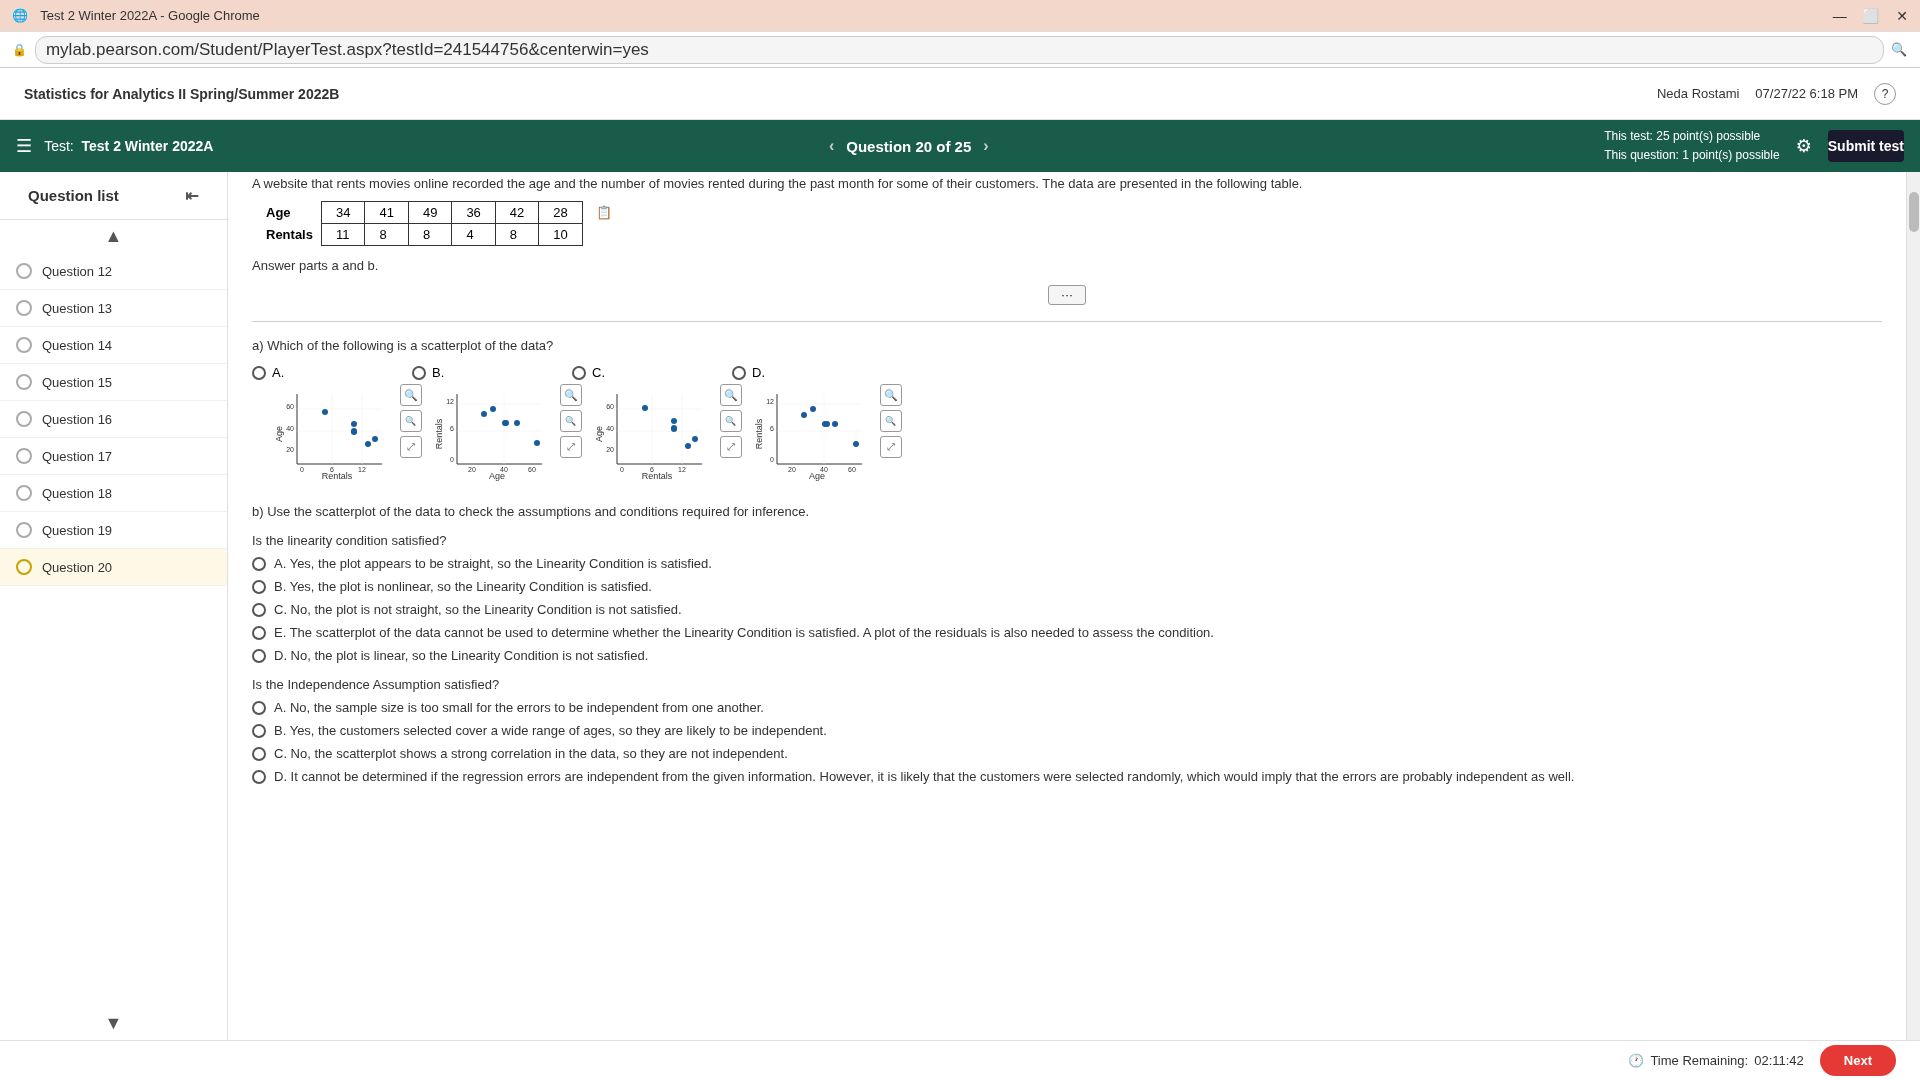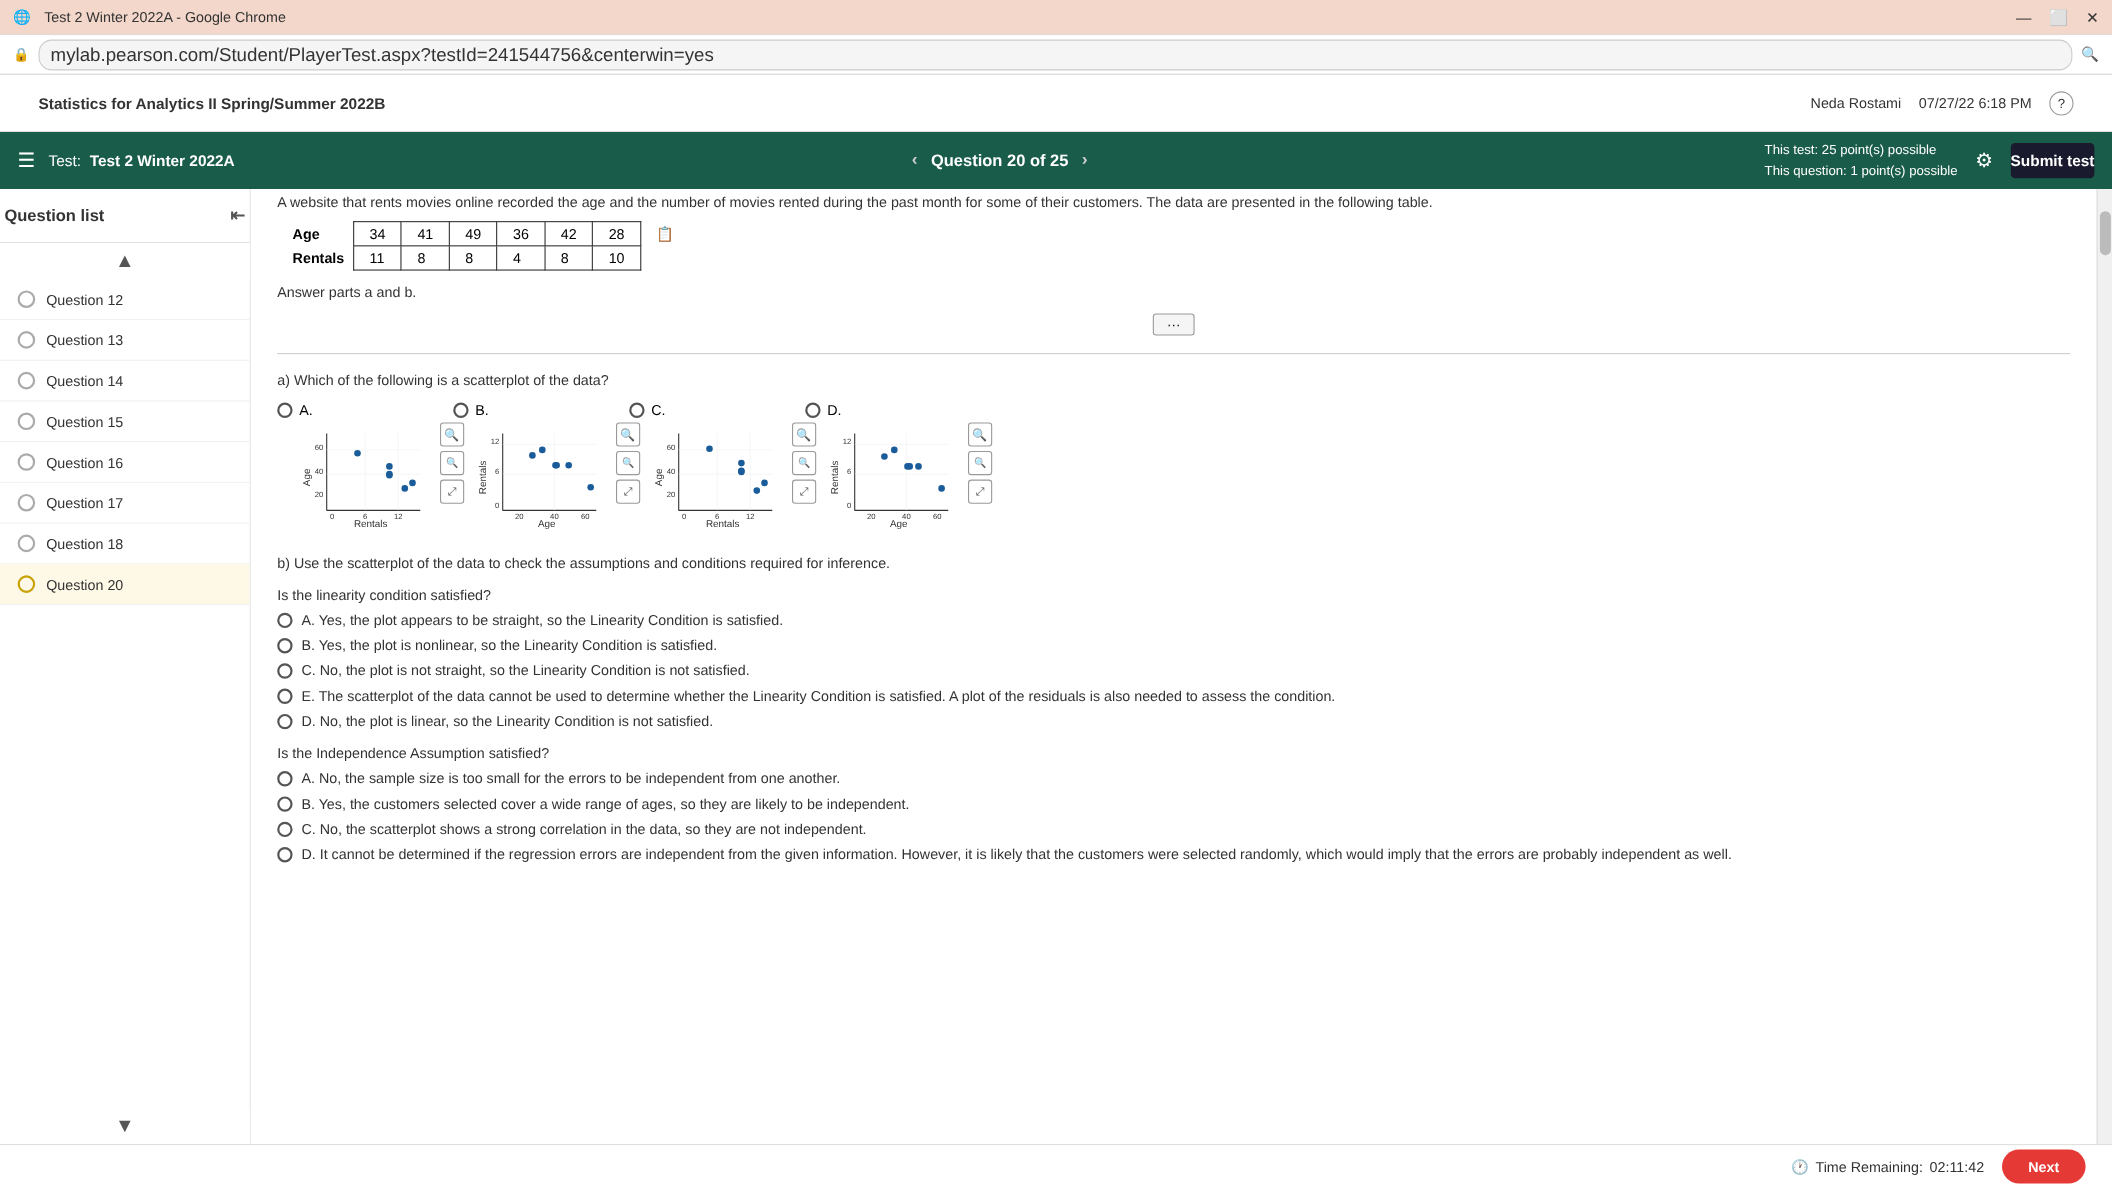--- a/index.html
+++ b/index.html
@@ -31,21 +31,21 @@
     .browser-addressbar .lock-icon { color: #555; font-size: 12px; }
     .browser-addressbar .url { flex: 1; font-size: 17px; color: #333; background: #f5f5f5; border: 1px solid #ccc; border-radius: 12px; padding: 3px 10px; }
     .browser-addressbar .search-icon { margin-left: auto; color: #555; }
 
     
     .app-header {
       background: #fff;
       height: 52px;
       display: flex;
       align-items: center;
-      padding: 0 35px;
+      padding: 0 24px;
       border-bottom: 1px solid #e0e0e0;
       font-size: 14px;
     }
     .app-header .course-title { font-weight: 600; color: #333; flex: 1; }
     .app-header .user-info { display: flex; align-items: center; gap: 16px; color: #333; font-size: 13px; }
 
     
     .test-navbar {
       background: #1a5c4a;
       height: 52px;
@@ -84,21 +84,21 @@
       width: 228px;
       background: #fff;
       border-right: 1px solid #e0e0e0;
       display: flex;
       flex-direction: column;
     }
     .sidebar-header {
       display: flex;
       align-items: center;
       justify-content: space-between;
-      padding: 14px 4px;
+      padding: 14px 28px;
       font-size: 15px;
       font-weight: 700;
       color: #333;
       border-bottom: 1px solid #e0e0e0;
     }
     .sidebar-collapse { cursor: pointer; font-size: 16px; color: #555; }
     .sidebar-scroll { overflow-y: auto; flex: 1; }
     .sidebar-item {
       display: flex;
       align-items: center;
@@ -339,20 +339,24 @@
           <span class="radio-circle"></span>
           <span>Question 16</span>
         </div>
         <div class="sidebar-item">
           <span class="radio-circle"></span>
           <span>Question 17</span>
         </div>
         <div class="sidebar-item">
           <span class="radio-circle"></span>
           <span>Question 18</span>
+        </div>
+        <div class="sidebar-item">
+          <span class="radio-circle"></span>
+          <span>Question 19</span>
         </div>
         <div class="sidebar-item active">
           <span class="radio-circle"></span>
           <span>Question 20</span>
         </div>
       </div>
     <button class="sidebar-scroll-btn">▼</button>
   </div>
 
   <div class="content-area">

